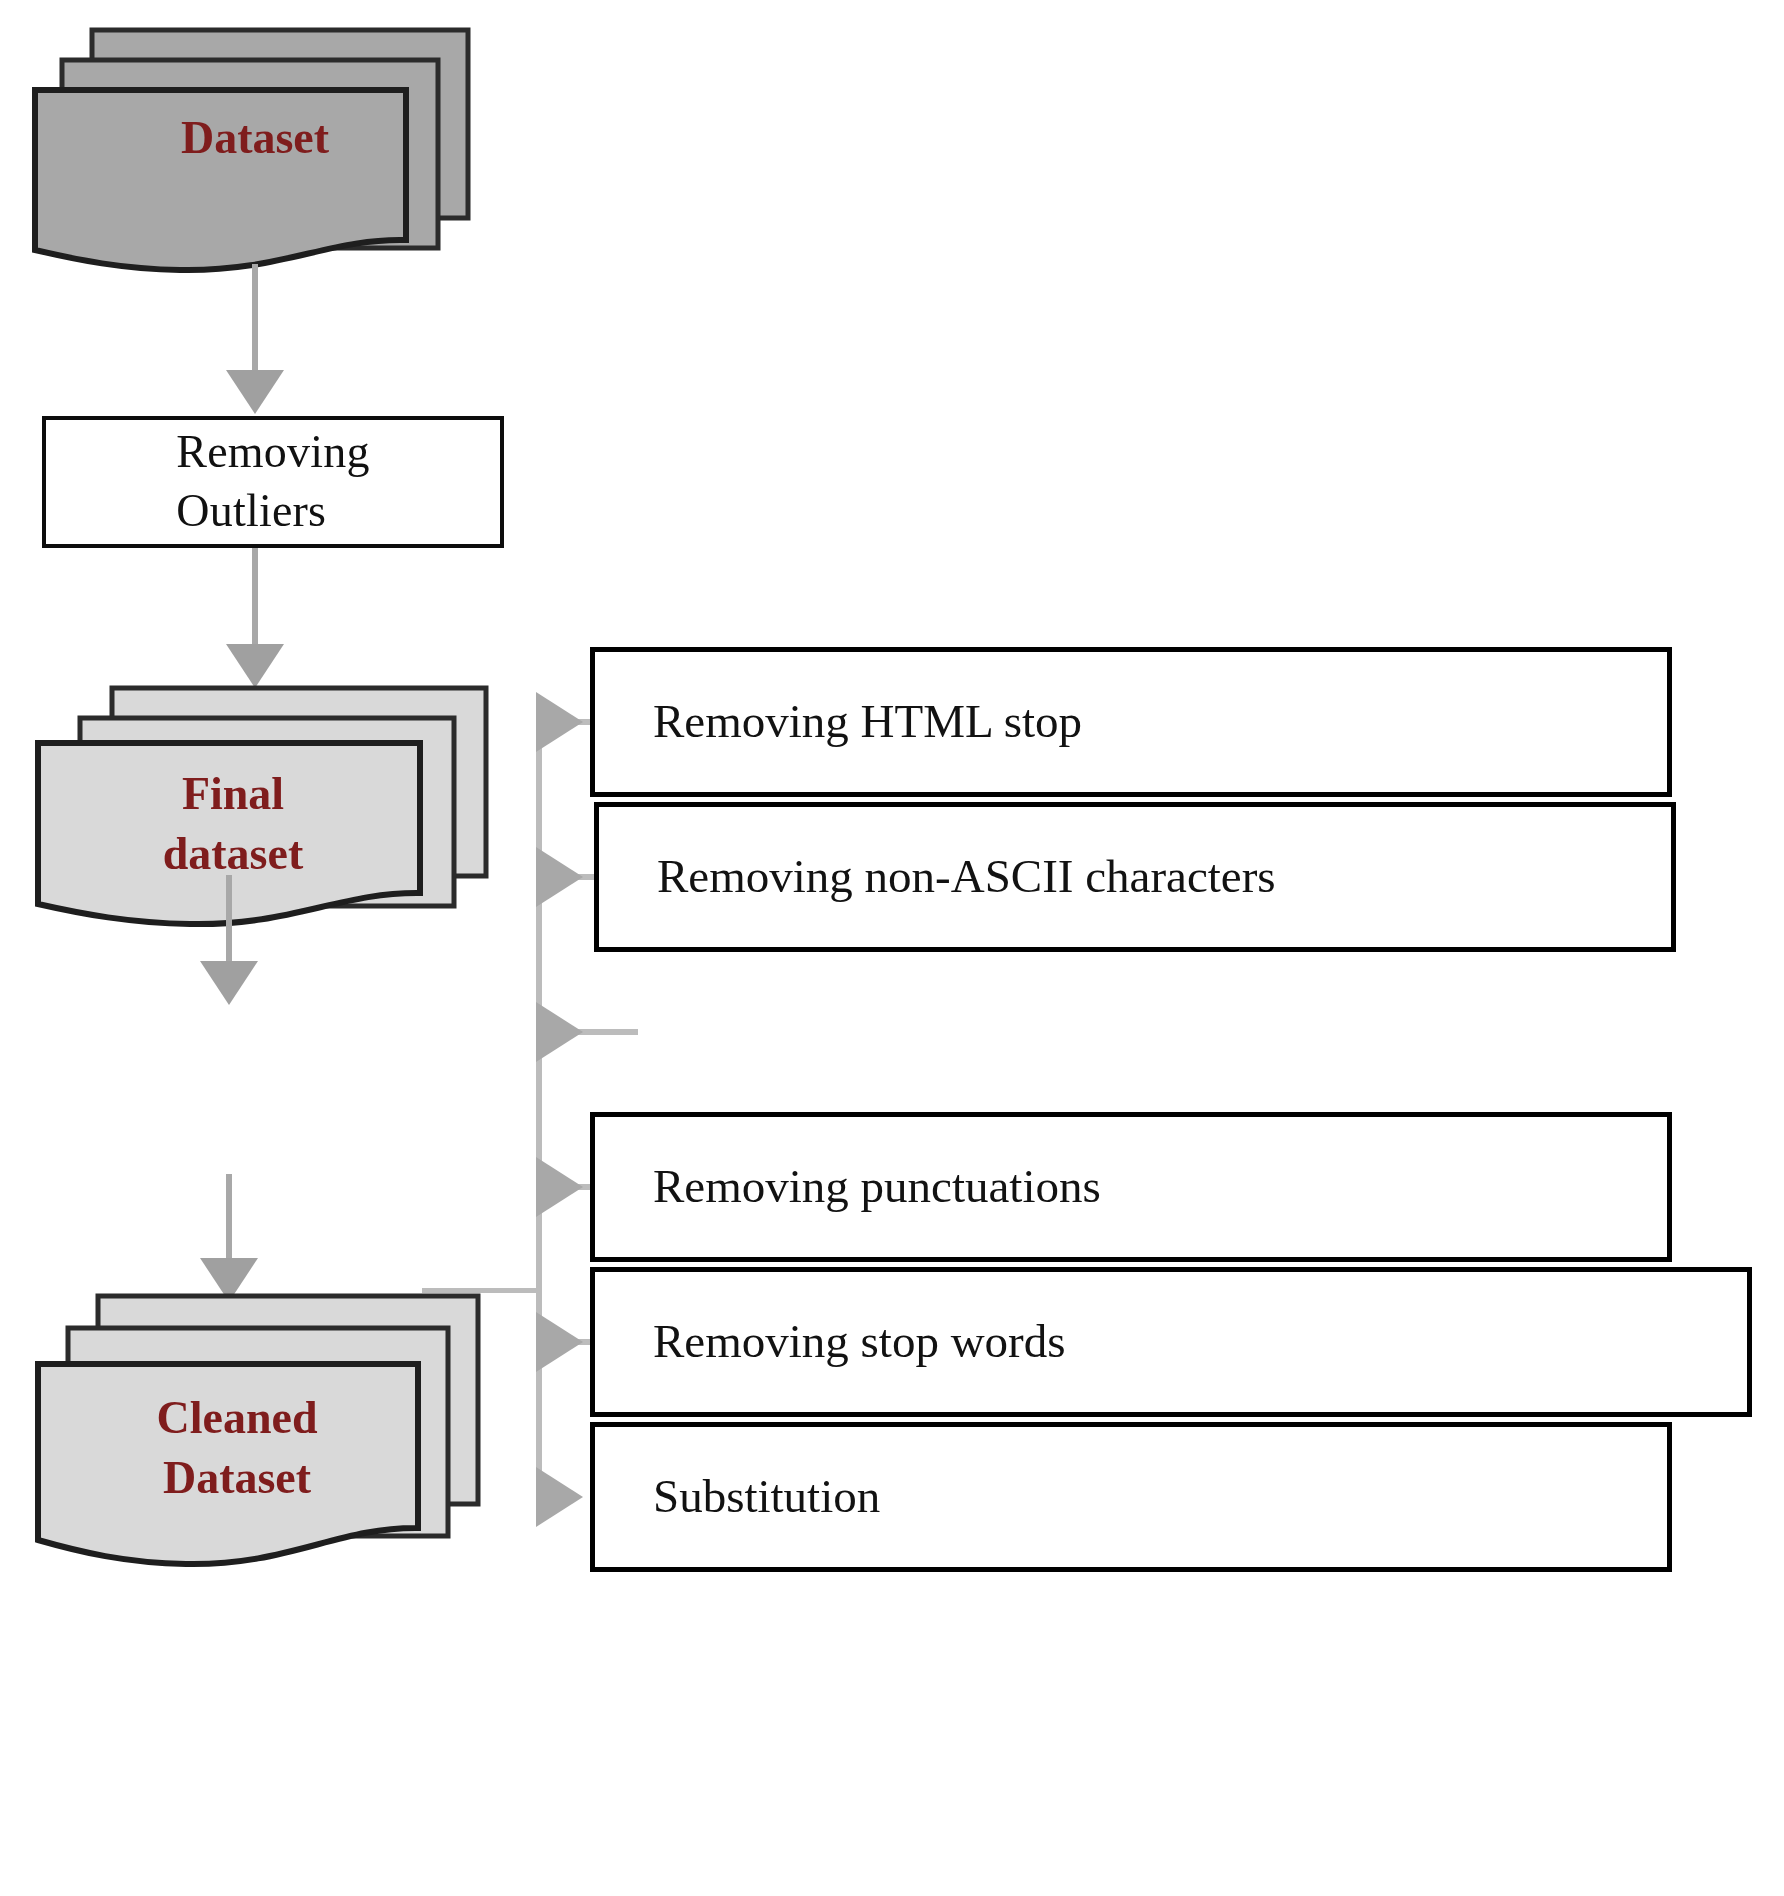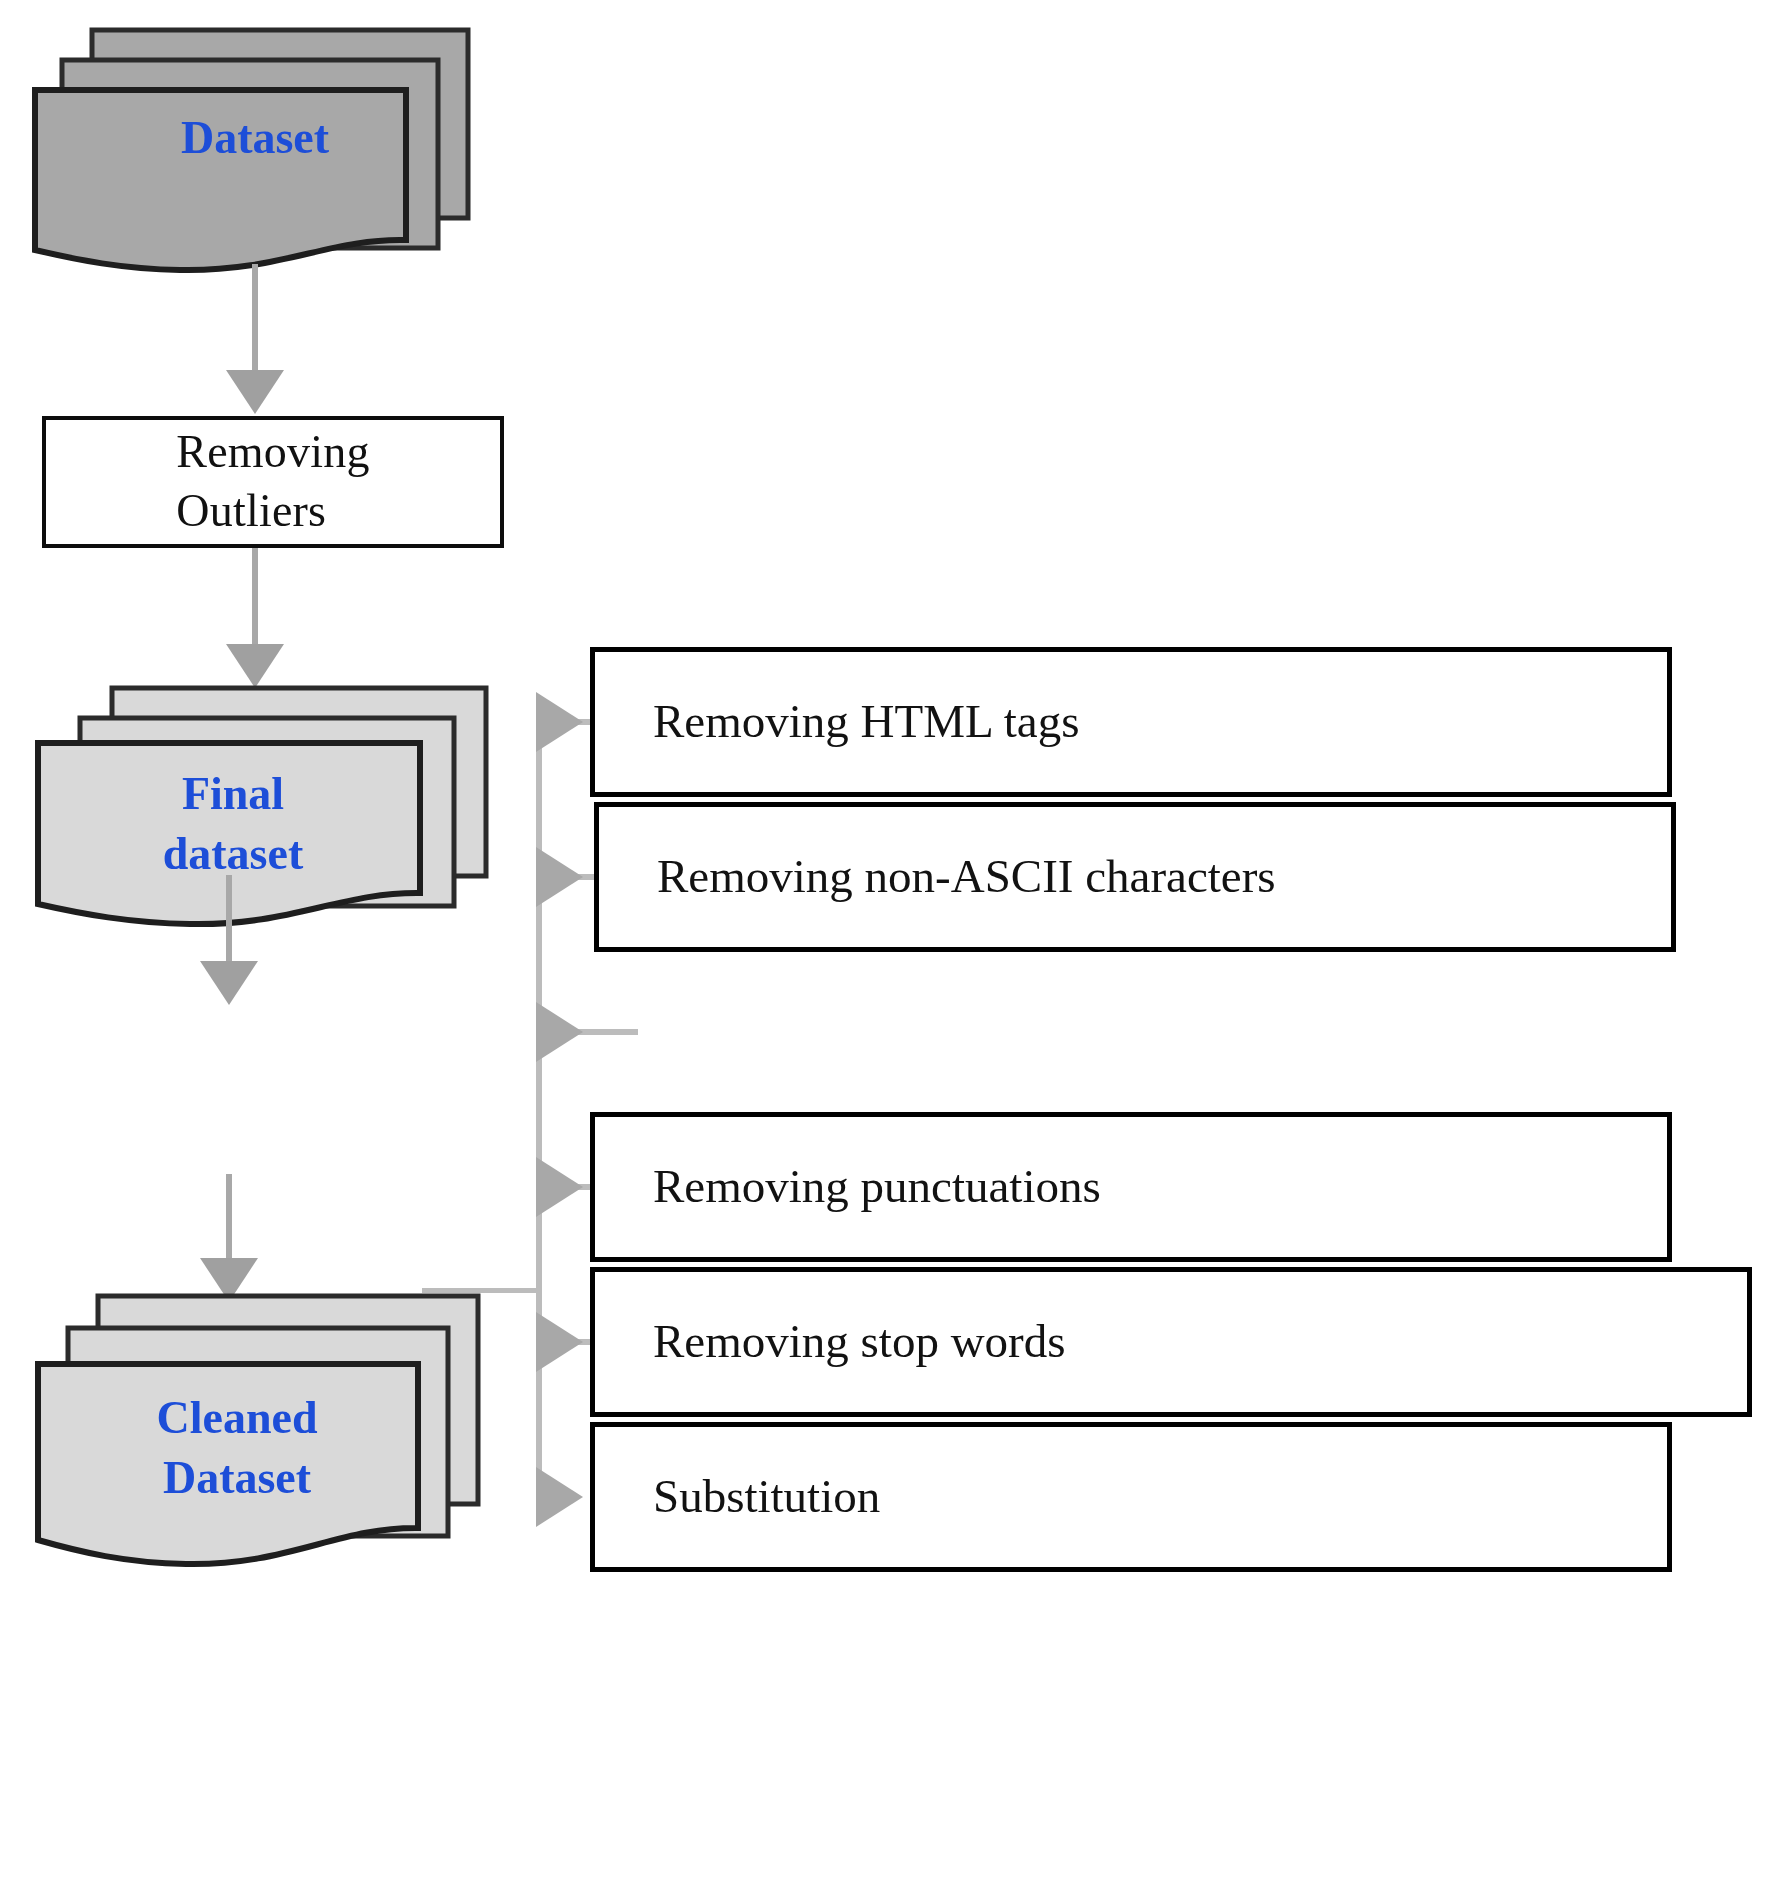--- a/index.html
+++ b/index.html
@@ -42,21 +42,21 @@
   }
   .stack svg { display: block; overflow: visible; }
   .stack-label {
     position: absolute;
     left: 0;
     width: 100%;
     text-align: center;
     font-size: 46px;
     font-weight: bold;
     line-height: 1.3;
-    color: #1d4ed8;
+    color: #7f1d1d;
     white-space: pre-line;
     pointer-events: none;
   }
 
   
   .step-box {
     position: absolute;
     background: #ffffff;
     border: 5px solid #000000;
     box-sizing: border-box;
@@ -193,21 +193,21 @@
 
   <div class="branch-stub" style="left: 536px; top: 1184px; width: 102px;"></div>
   <div class="h-arrow-head" style="left: 536px; top: 1157px;"></div>
 
   <div class="branch-stub" style="left: 536px; top: 1339px; width: 102px;"></div>
   <div class="h-arrow-head" style="left: 536px; top: 1312px;"></div>
 
   <div class="h-arrow-head" style="left: 536px; top: 1467px;"></div>
 
   <div class="step-box" style="left: 590px; top: 647px; width: 1082px; height: 150px;">
-    <div class="step-label">Removing HTML tags</div>
+    <div class="step-label">Removing HTML stop</div>
   </div>
 
   <div class="step-box" style="left: 594px; top: 802px; width: 1082px; height: 150px;">
     <div class="step-label">Removing non-ASCII characters</div>
   </div>
 
 
   <div class="step-box" style="left: 590px; top: 1112px; width: 1082px; height: 150px;">
     <div class="step-label">Removing punctuations</div>
   </div>

